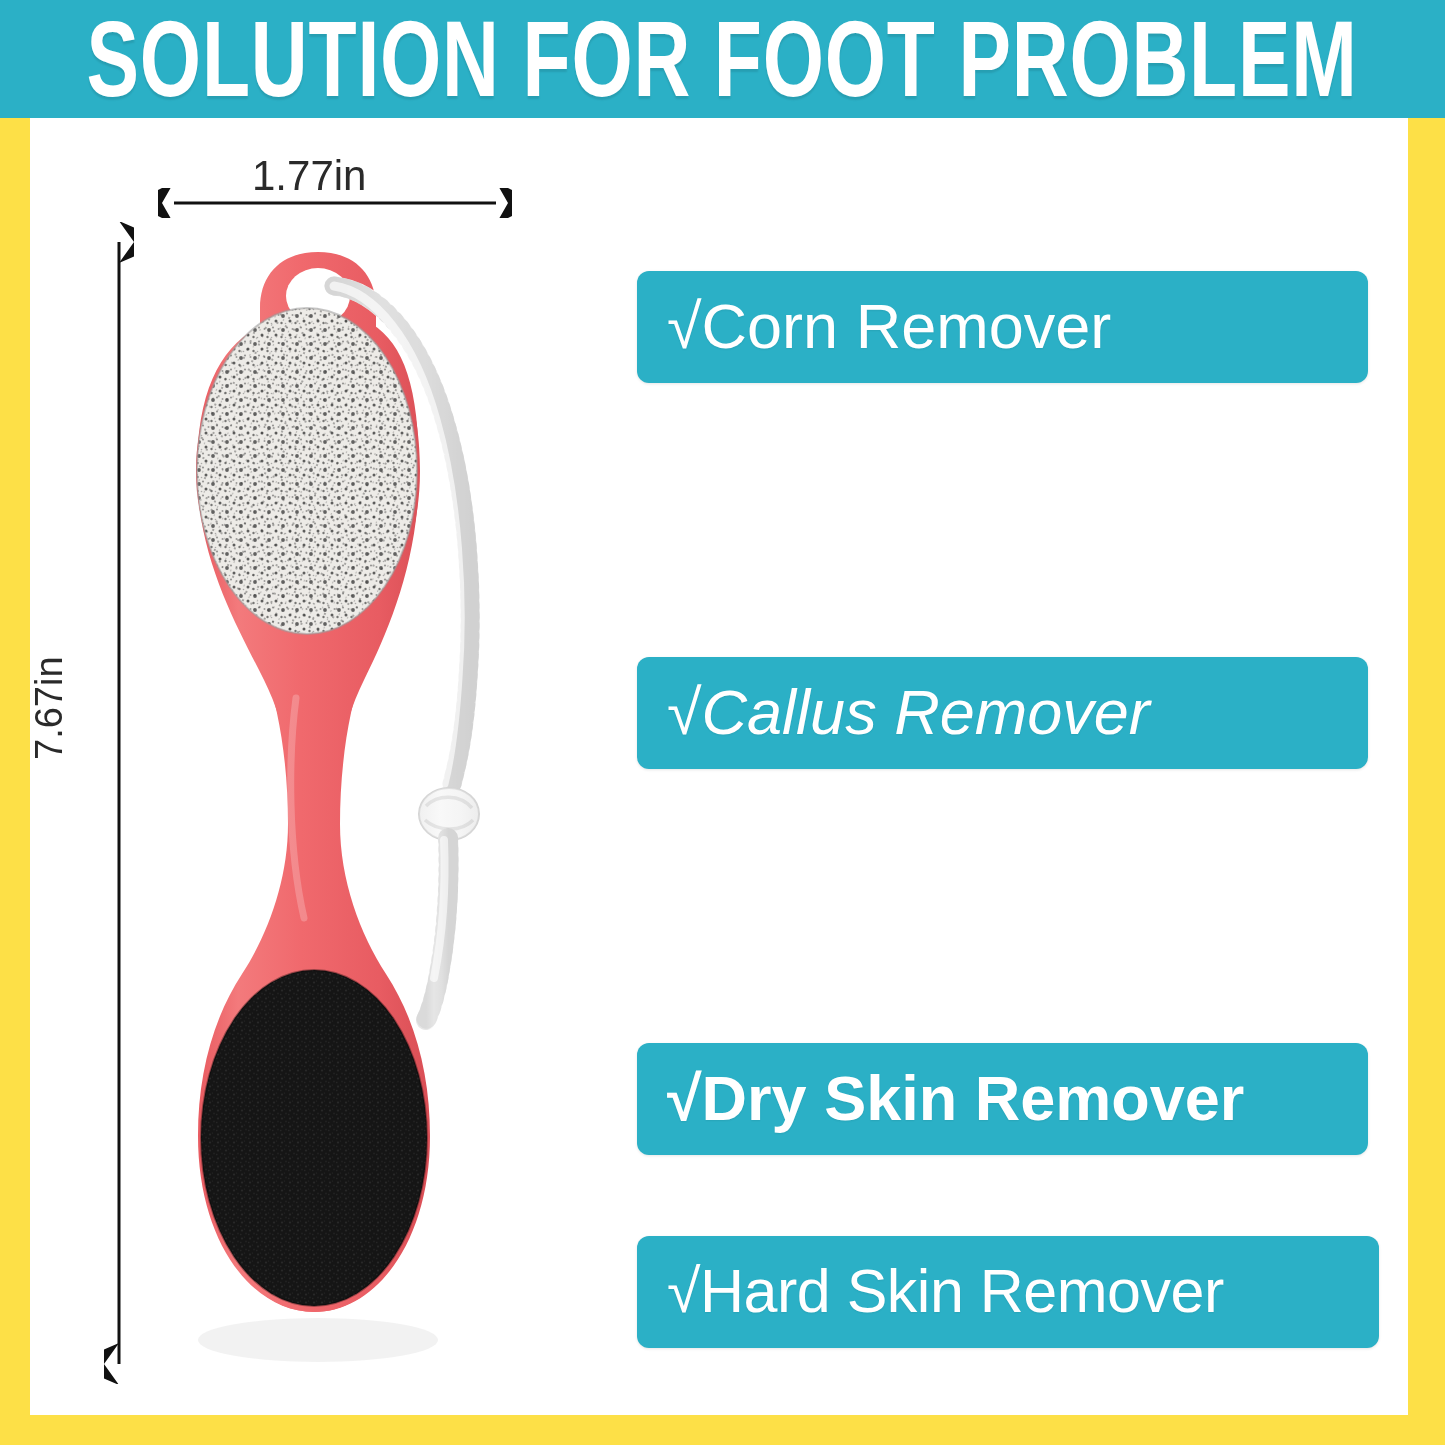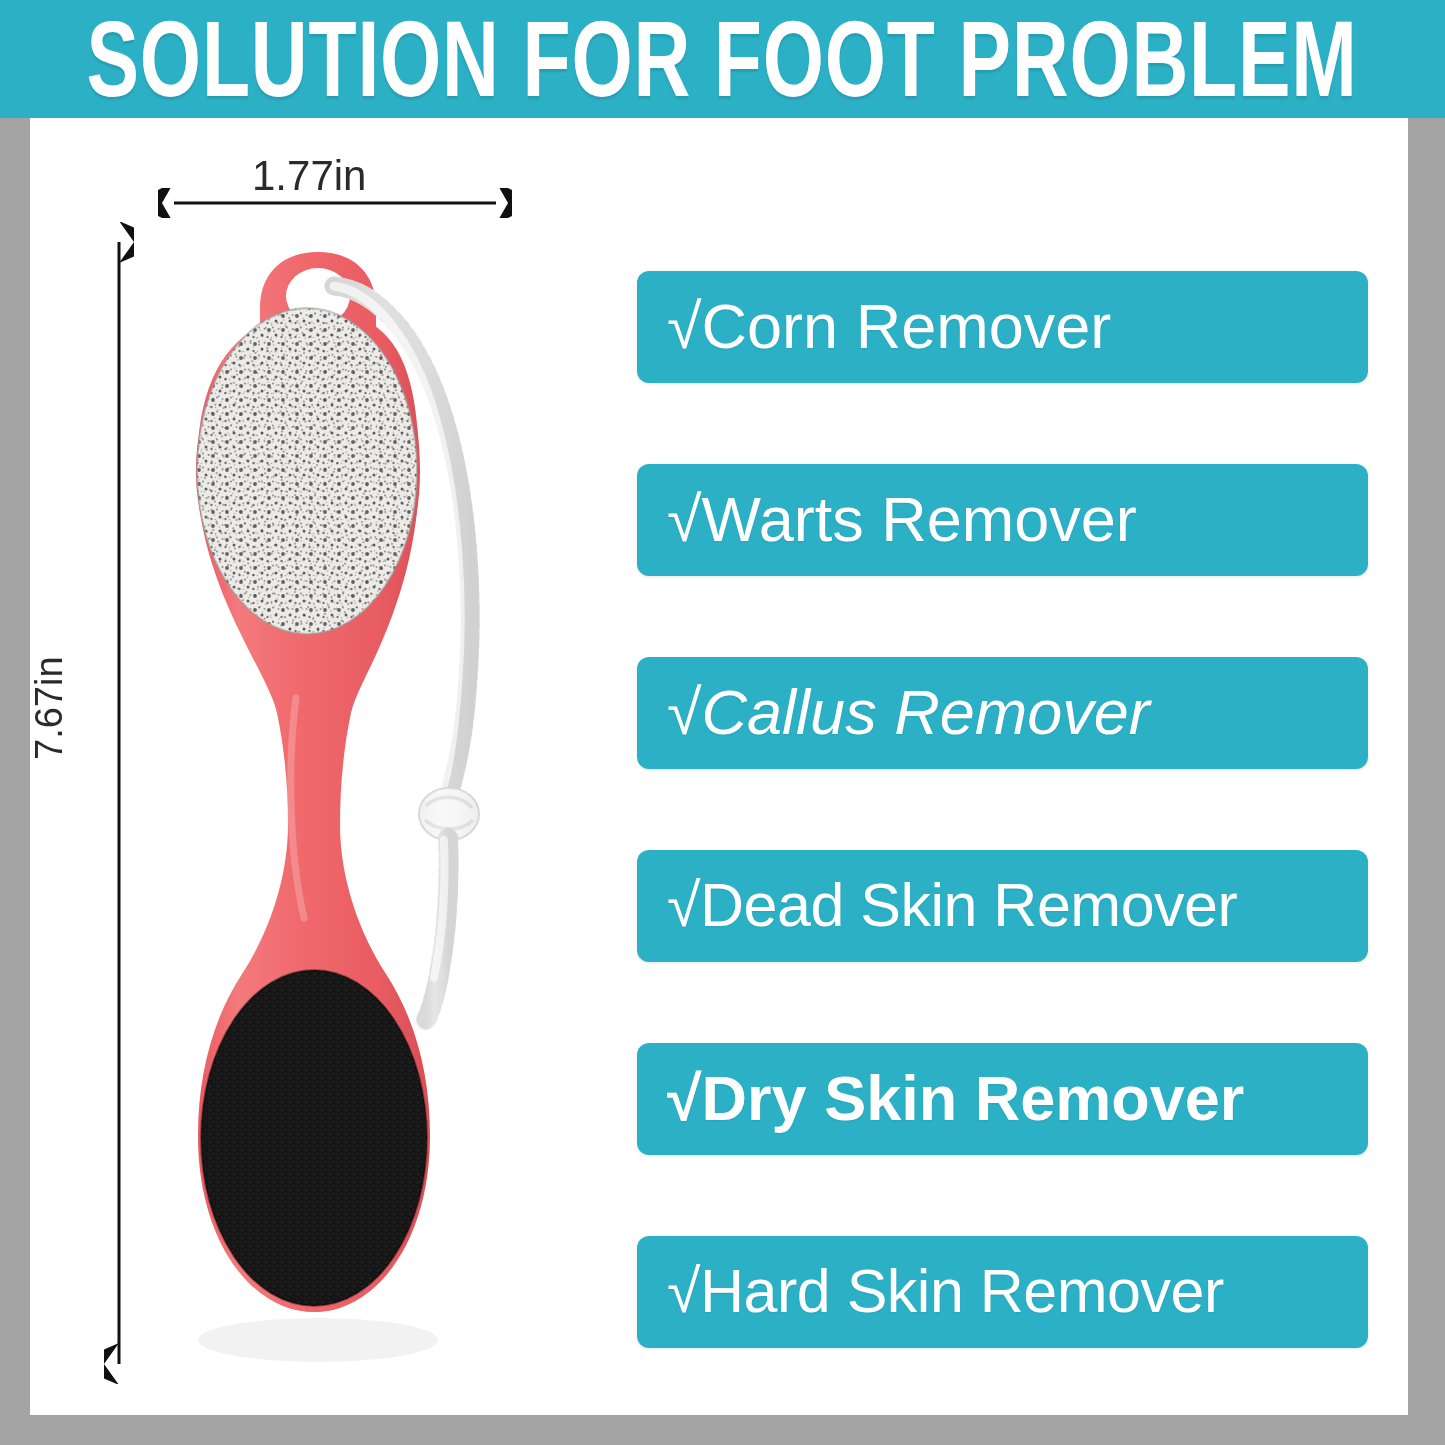--- a/index.html
+++ b/index.html
@@ -112,21 +112,21 @@
     font-size:63px;
     line-height:72px;
     white-space:nowrap;
     text-shadow:0 1px 2px rgba(0,0,0,0.07);
   }
   .feature-text.tight{ font-size:61px; letter-spacing:-0.5px; }
 </style>
 </head>
 <body>
 
-<div id="page" style="background: #a3a3a3;">
+<div id="page" style="background: #fde047;">
 
   <div id="header-banner" style="background: rgb(43, 176, 198);">
     <div id="header-title">SOLUTION FOR FOOT PROBLEM</div>
   </div>
 
   <div id="canvas"></div>
 
   <div id="width-label" class="dim-label">1.77in</div>
   <svg id="width-arrow" viewBox="0 0 354 30" preserveAspectRatio="none">
     <defs>
@@ -271,30 +271,24 @@
         <path d="M 276,612 C 278,660 274,710 266,750" stroke="#ffffff" stroke-width="8" fill="none" stroke-linecap="round" opacity="0.6"></path>
       </g>
     </svg>
   </div>
 
 
   <div id="feature-list">
     <div class="feature-bar" style="top: 0px; background: rgb(43, 176, 198);">
       <span class="feature-text">√Corn Remover</span>
     </div>
-    <div class="feature-bar" style="top: 193px; background: rgb(43, 176, 198);">
-      <span class="feature-text">√Warts Remover</span>
-    </div>
     <div class="feature-bar" style="top: 386px; background: rgb(43, 176, 198); font-style: italic;">
       <span class="feature-text">√Callus Remover</span>
     </div>
-    <div class="feature-bar" style="top: 579px; background: rgb(43, 176, 198);">
-      <span class="feature-text tight">√Dead Skin Remover</span>
-    </div>
     <div class="feature-bar" style="top: 772px; background: rgb(43, 176, 198); font-weight: bold;">
       <span class="feature-text">√Dry Skin Remover</span>
     </div>
-    <div class="feature-bar" style="top: 965px; background: rgb(43, 176, 198);">
+    <div class="feature-bar" style="top: 965px; background: rgb(43, 176, 198); padding-left: 11px;">
       <span class="feature-text tight">√Hard Skin Remover</span>
     </div>
   </div>
 
 </div>
 
 </body></html>

